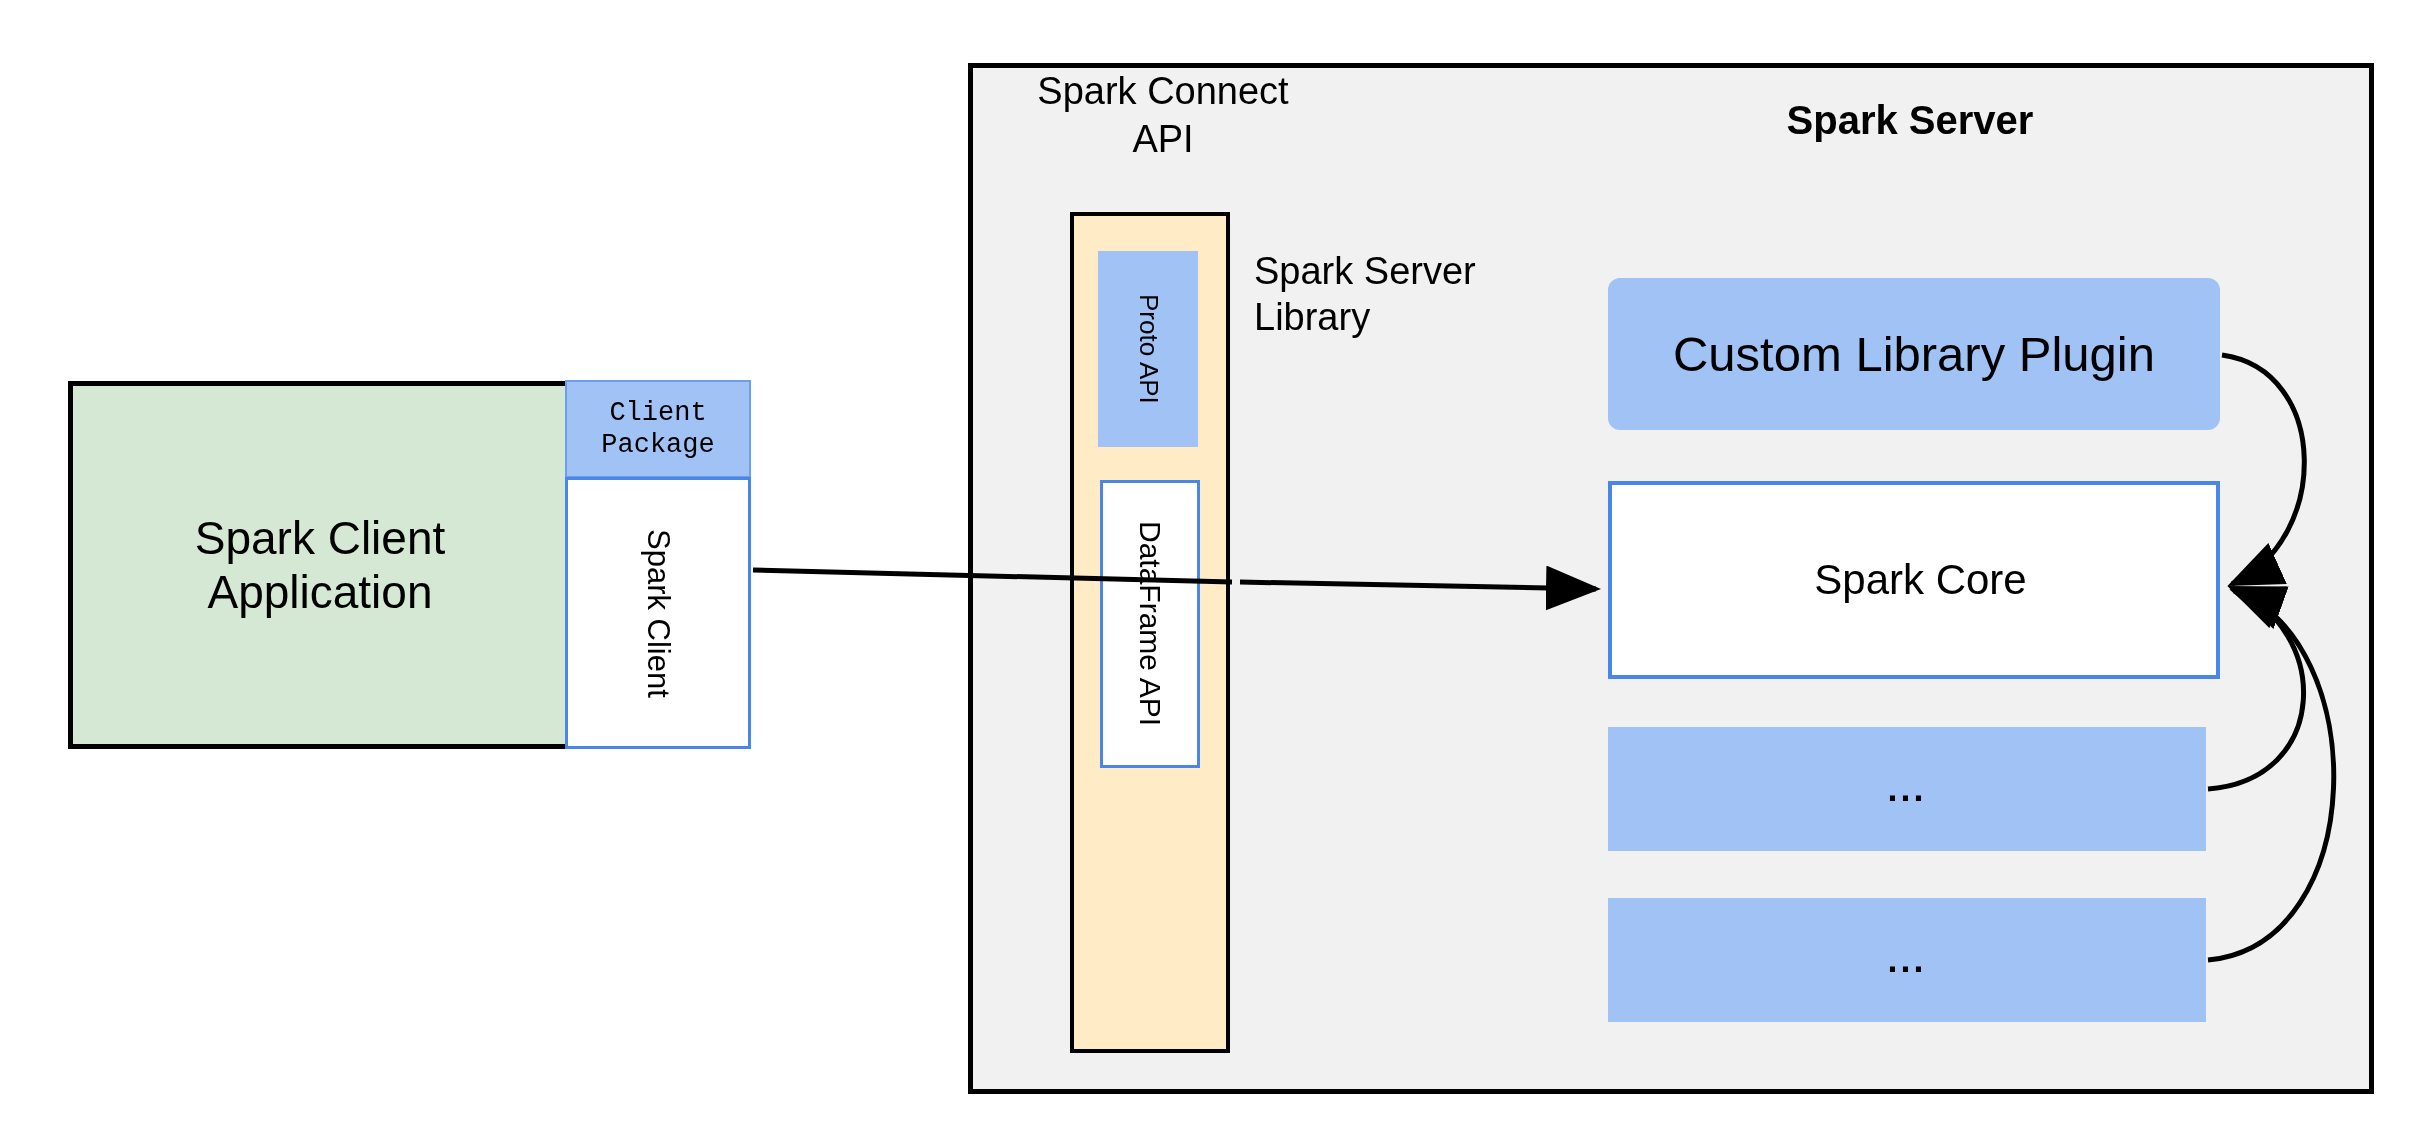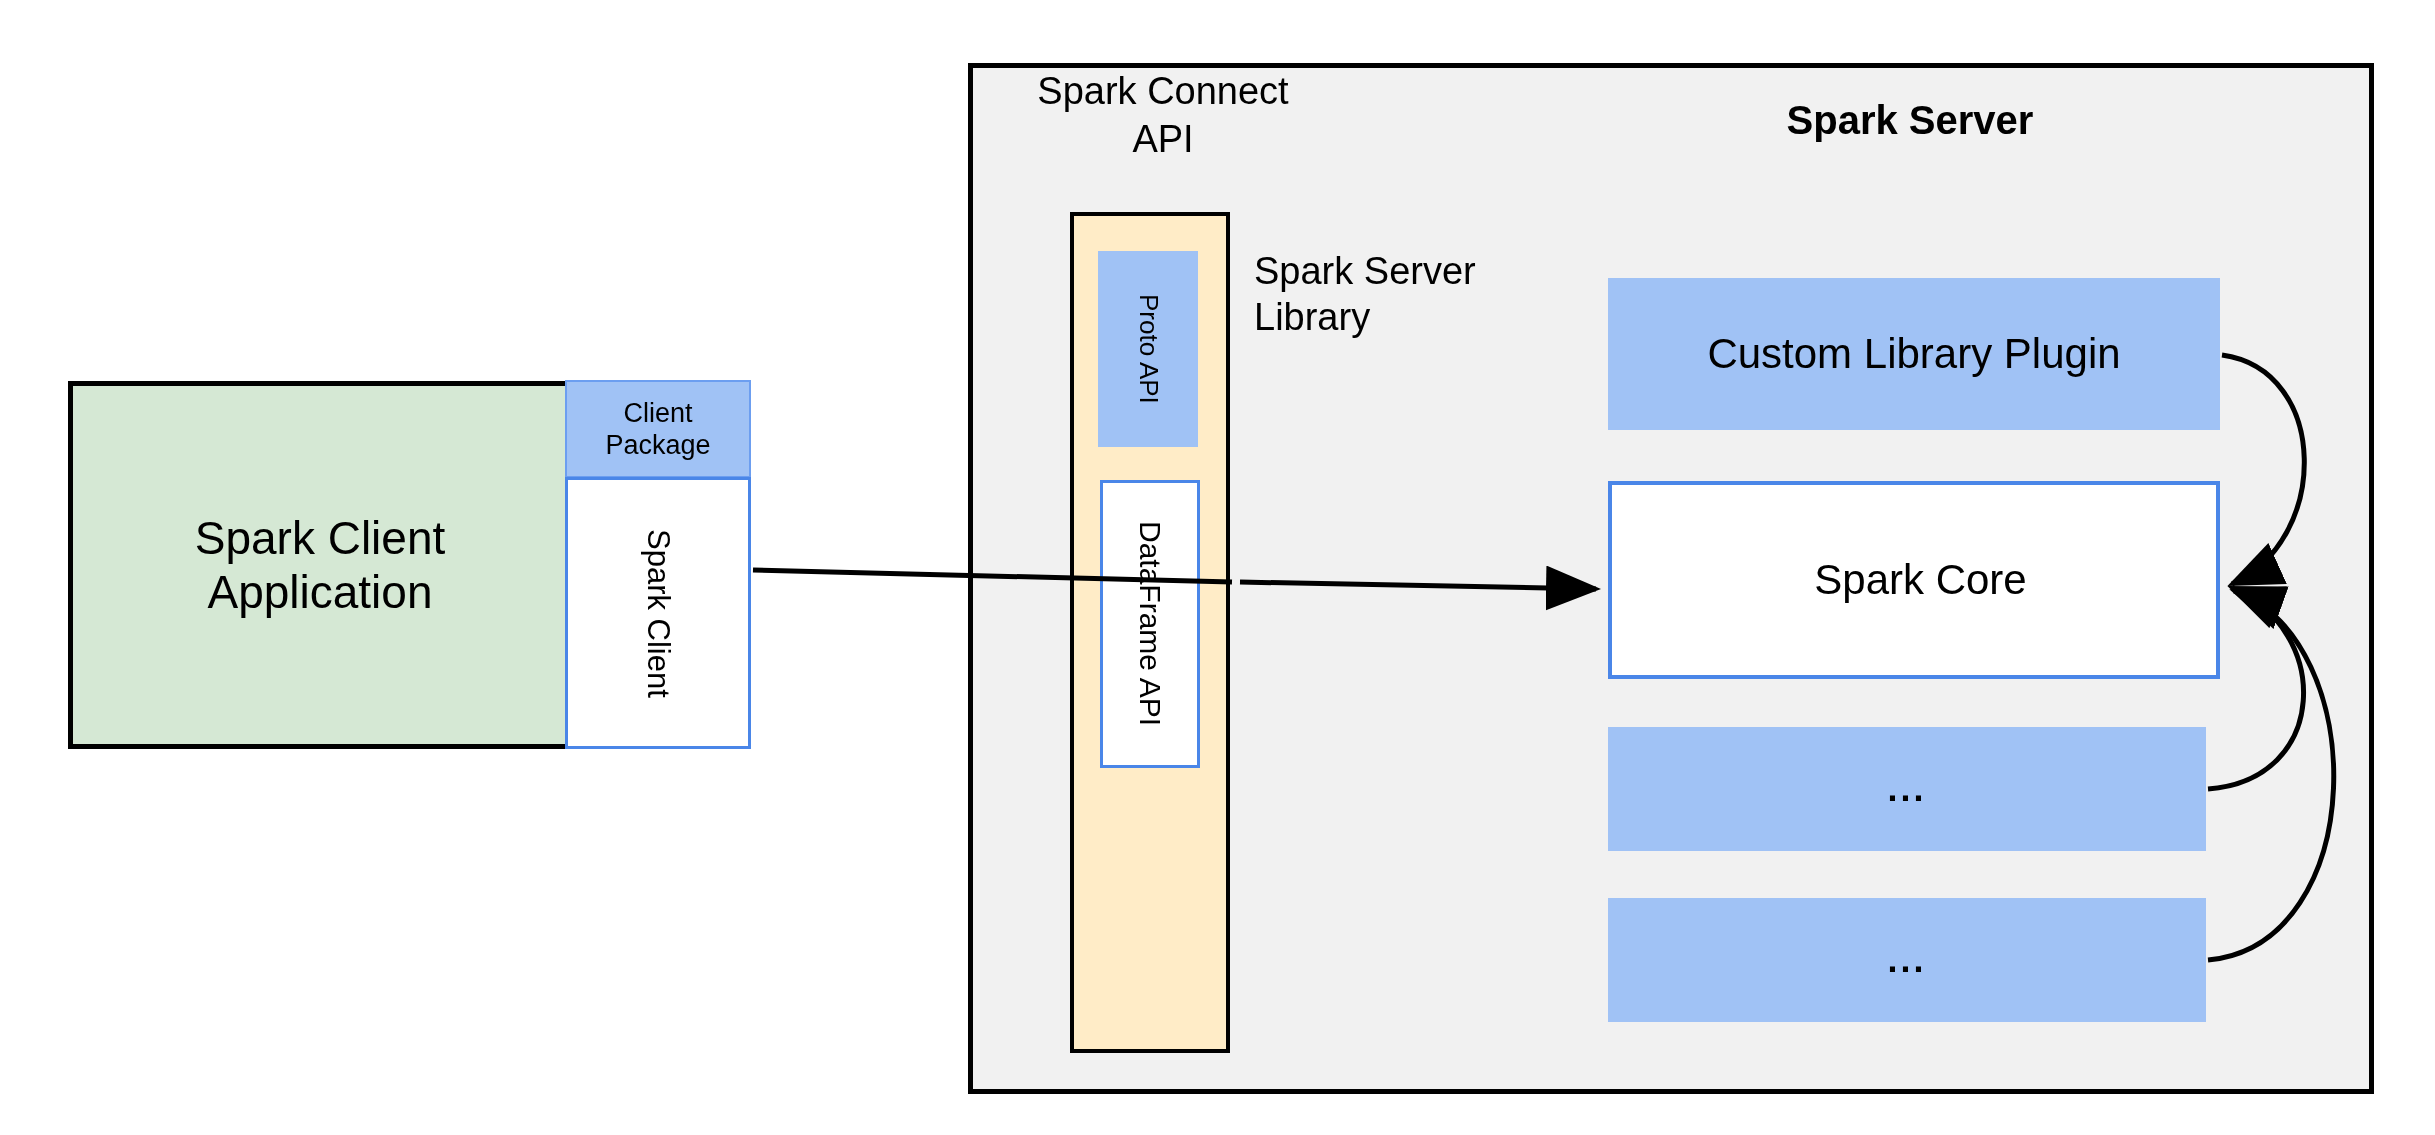--- a/index.html
+++ b/index.html
@@ -48,21 +48,21 @@
   #client-package {
     left: 565px;
     top: 380px;
     width: 186px;
     height: 98px;
     background: #a0c2f5;
     border: 2px solid #6c9ef0;
     font-size: 27px;
     line-height: 1.2;
   }
-  #client-package .txt { white-space: pre-line; }
+  #client-package .txt { white-space: pre-line; font-family: Liberation Mono, monospace; }
 
   #spark-client {
     left: 565px;
     top: 477px;
     width: 186px;
     height: 272px;
     background: #ffffff;
     border: 3px solid #4a86e8;
     font-size: 31px;
   }
@@ -145,21 +145,22 @@
     text-orientation: mixed;
   }
 
   
   #custom-library-plugin {
     left: 1608px;
     top: 278px;
     width: 612px;
     height: 152px;
     background: #a0c2f5;
-    font-size: 42px;
+    font-size: 49px;
+    border-radius: 12px;
   }
 
   #spark-core {
     left: 1608px;
     top: 481px;
     width: 612px;
     height: 198px;
     background: #ffffff;
     border: 4px solid #4a86e8;
     font-size: 42px;

